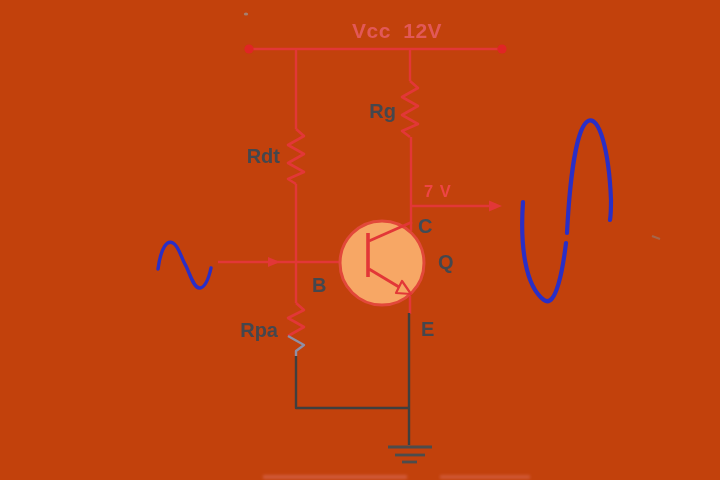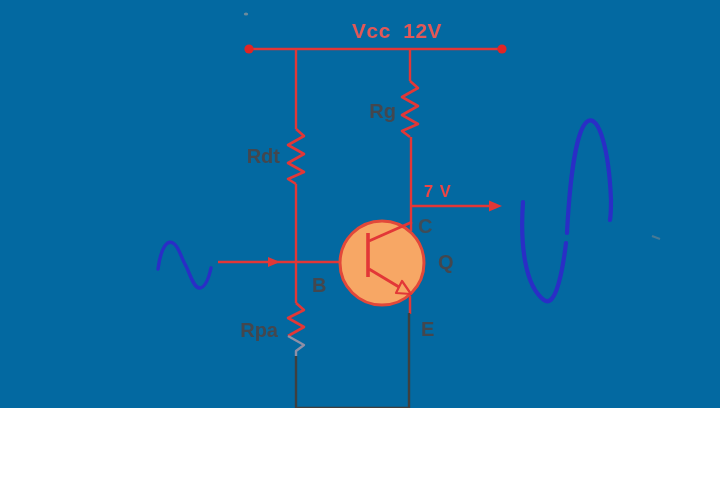--- a/index.html
+++ b/index.html
@@ -1,16 +1,16 @@
 <!DOCTYPE html>
 <html><head>
 <meta charset="utf-8">
 <style>
   html,body{margin:0;padding:0;background:#ffffff;}
-  .stage{position:relative;width:720px;height:408px;background:#0369a1;overflow:hidden;
+  .stage{position:relative;width:720px;height:480px;background:#c2410c;overflow:hidden;
          font-family:"Liberation Sans", sans-serif;}
   svg{position:absolute;left:0;top:0;}
   text{font-family:"Liberation Sans", sans-serif;font-weight:bold;}
   .lbl{fill:#44474e;font-size:20px;}
   .artifact{filter:blur(1.5px);}
 </style>
 </head>
 <body>
 
 <div class="stage">

